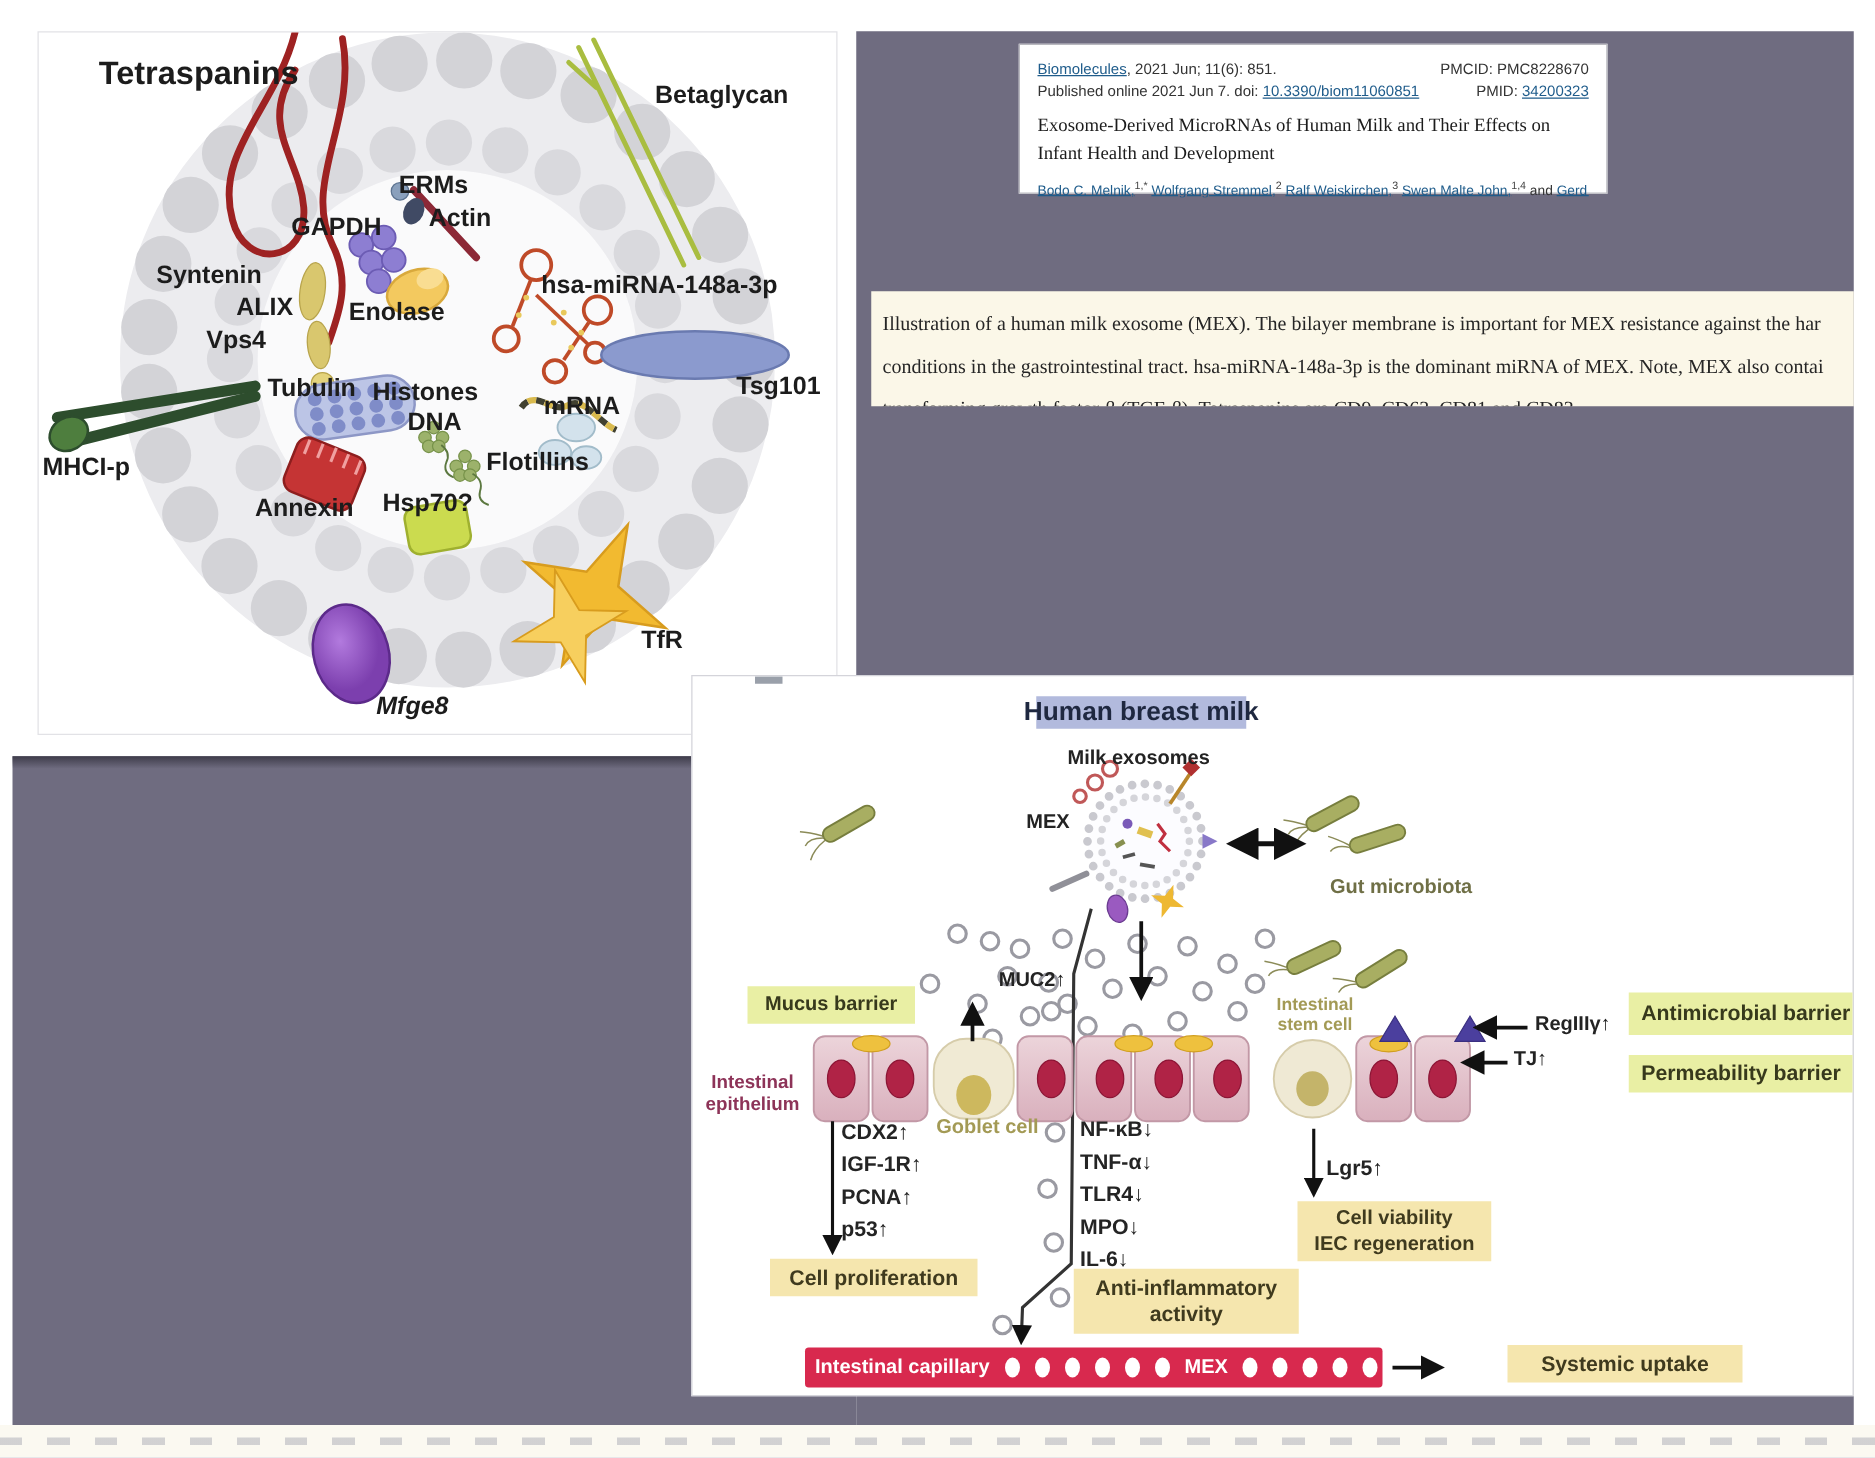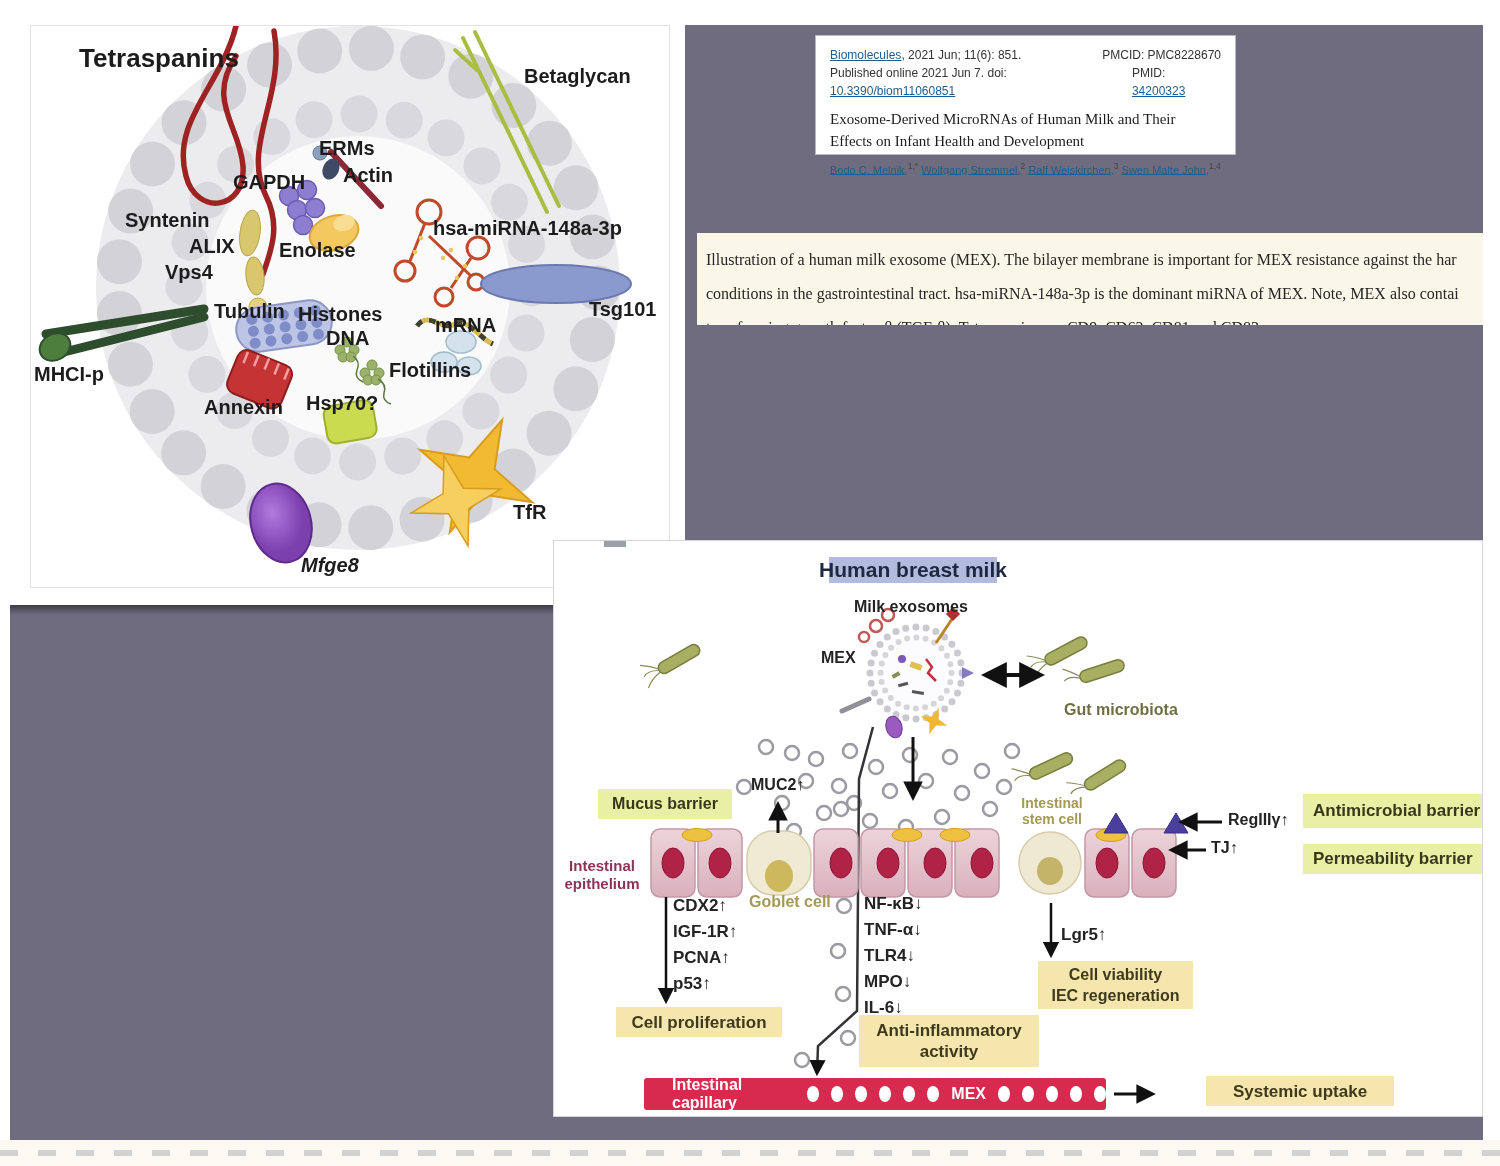--- a/index.html
+++ b/index.html
@@ -14,24 +14,24 @@
   .fig-label{position:absolute;font-weight:bold;font-size:20px;color:#1c1c1c;white-space:nowrap;}
   .f2-label{position:absolute;font-weight:bold;font-size:16px;color:#232323;white-space:nowrap;}
   .olive{color:#a39a55;} .d-olive{color:#6f6f46;} .plum{color:#8d3358;font-size:15px;text-align:center;line-height:18px;}
   .hl{position:absolute;display:flex;flex-direction:column;align-items:center;justify-content:center;
       font-weight:bold;white-space:nowrap;box-sizing:border-box;}
   .hl-green{background:#e9efa4;color:#37391c;font-size:17px;}
   .hl-yellow{background:#f5e6ae;color:#3f3a1e;font-size:17px;line-height:21px;}
   .hl-blue{background:#b2badd;color:#1f2840;font-size:21px;}
   .list{position:absolute;font-weight:bold;font-size:17px;color:#242424;line-height:26px;white-space:nowrap;}
   .capillary{position:absolute;left:90px;top:537px;width:462px;height:32px;background:#d8294e;border-radius:3px;
-      display:flex;align-items:center;gap:12px;padding-left:28px;box-sizing:border-box;
+      display:flex;align-items:center;gap:12px;padding-left:8px;box-sizing:border-box;
       color:#fff;font-weight:bold;font-size:16px;}
   .cap-dot{width:12px;height:16px;background:#fff;border-radius:50%;flex:0 0 auto;}
-  .card{position:absolute;left:815px;top:35px;width:421px;height:120px;background:#fff;border:1px solid #b9b9bf;
+  .card{position:absolute;left:815px;top:35px;width:471px;height:120px;background:#fff;border:1px solid #b9b9bf;
       box-sizing:border-box;padding:10px 14px;font-size:12px;color:#333;}
   .card .row{display:flex;justify-content:space-between;line-height:18px;}
   a.lnk{color:#1f5c8b;text-decoration:underline;cursor:pointer;}
   .card .title{font-family:"Liberation Serif",serif;font-size:15px;color:#1c1c1c;line-height:1.45;margin-top:9px;}
   .card .authors{margin-top:8px;font-size:11px;white-space:nowrap;overflow:hidden;color:#333;}
   .card sup{font-size:8.5px;color:#444;}
   .caption{position:absolute;left:697px;top:233px;width:786px;height:92px;background:#fbf7e8;overflow:hidden;
       font-family:"Liberation Serif",serif;font-size:16px;color:#262626;padding:10px 0 0 9px;box-sizing:border-box;}
   .caption div{white-space:nowrap;line-height:34px;}
   .bottom-strip{position:absolute;left:0;top:1140px;width:1500px;height:26px;background:#fbf9f1;}
@@ -390,21 +390,21 @@
       <line x1="497" y1="362" x2="497" y2="414" stroke="#111" stroke-width="2.5" marker-end="url(#ah)"></line>
       <line x1="668" y1="281" x2="628" y2="281" stroke="#111" stroke-width="3" marker-end="url(#ah)"></line>
       <line x1="652" y1="309" x2="618" y2="309" stroke="#111" stroke-width="3" marker-end="url(#ah)"></line>
       <line x1="560" y1="553" x2="598" y2="553" stroke="#111" stroke-width="3" marker-end="url(#ah)"></line>
     </svg>
 
     <div class="hl hl-blue" style="left:275px;top:16px;width:168px;height:26px;">Human breast milk</div>
     <span class="f2-label" style="left:300px;top:57px;">Milk exosomes</span>
     <span class="f2-label" style="left:267px;top:108px;">MEX</span>
     <span class="f2-label d-olive" style="left:510px;top:160px;">Gut microbiota</span>
-    <span class="f2-label" style="left:197px;top:235px;">MUC2↑</span>
+    <span class="f2-label" style="left:197px;top:235px;padding-left:48px;">MUC2↑</span>
     <div class="hl hl-green" style="left:44px;top:248px;width:134px;height:30px;font-size:16px;">Mucus barrier</div>
     <div class="f2-label plum" style="left:2px;top:316px;width:92px;">
       <div>Intestinal</div>
       <div>epithelium</div>
     </div>
     <span class="f2-label olive" style="left:195px;top:352px;">Goblet cell</span>
     <div class="f2-label olive" style="left:458px;top:254px;width:80px;font-size:14px;text-align:center;line-height:16px;">
       <div>Intestinal</div>
       <div>stem cell</div>
     </div>

